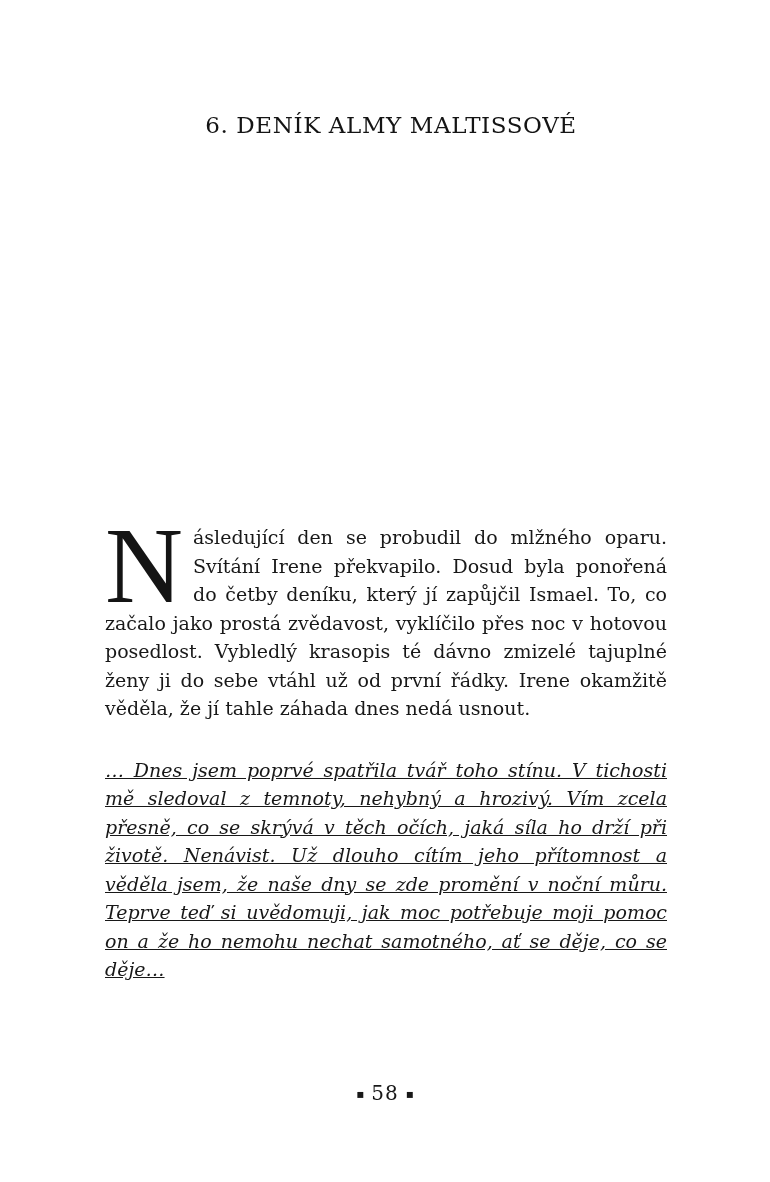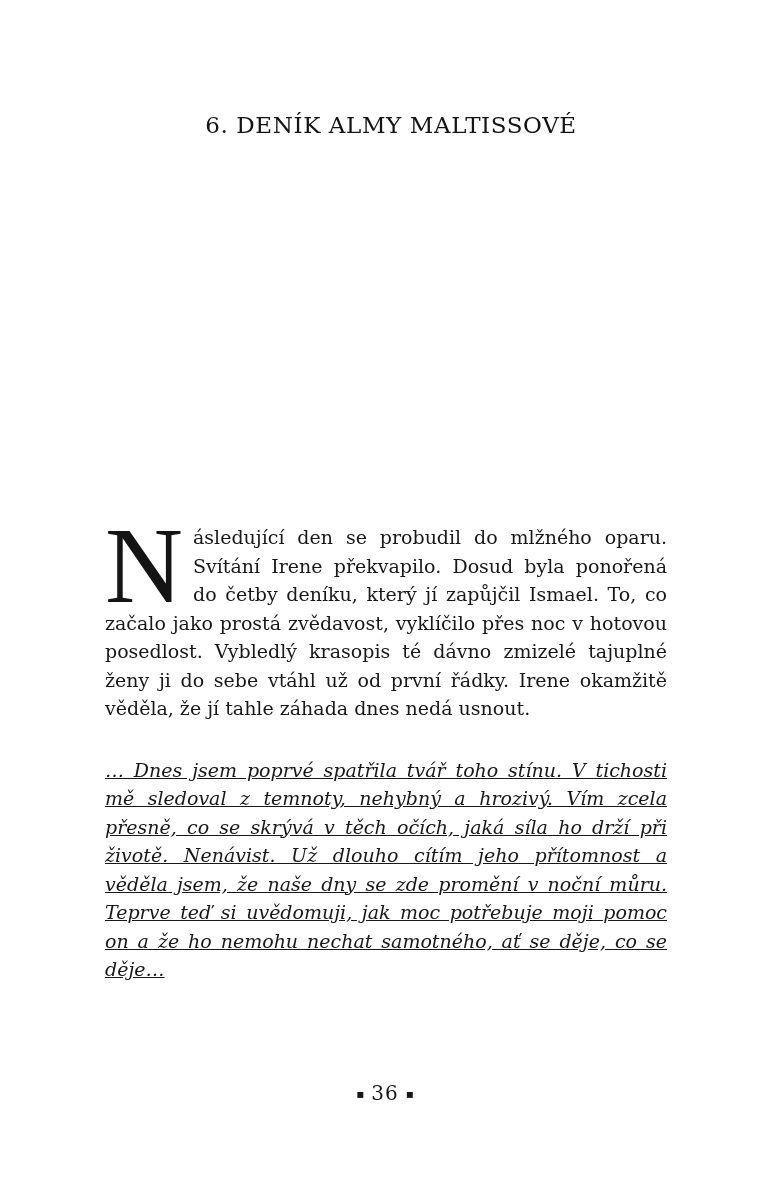--- a/index.html
+++ b/index.html
@@ -87,16 +87,16 @@
 
   <h1 class="chapter-title">6. DENÍK ALMY MALTISSOVÉ</h1>
 
   <div class="text-block">
     <p class="para opening"><span class="dropcap">N</span><span class="para-text">ásledující den se probudil do mlžného oparu. Svítání Irene překvapilo. Dosud byla ponořená do četby deníku, který jí zapůjčil Ismael. To, co začalo jako prostá zvědavost, vyklíčilo přes noc v hotovou posedlost. Vybledlý krasopis té dávno zmizelé tajuplné ženy ji do sebe vtáhl už od první řádky. Irene okamžitě věděla, že jí tahle záhada dnes nedá usnout.</span></p>
 
     <p class="para diary"><span class="para-text">… Dnes jsem poprvé spatřila tvář toho stínu. V tichosti mě sledoval z temnoty, nehybný a hrozivý. Vím zcela přesně, co se skrývá v těch očích, jaká síla ho drží při životě. Nenávist. Už dlouho cítím jeho přítomnost a věděla jsem, že naše dny se zde promění v noční můru. Teprve teď si uvědomuji, jak moc potřebuje moji pomoc on a že ho nemohu nechat samotného, ať se děje, co se děje…</span></p>
   </div>
 
   <div class="page-footer">
-    <span class="footer-marker">▪</span><span class="page-number">36</span><span class="footer-marker">▪</span>
+    <span class="footer-marker">▪</span><span class="page-number">58</span><span class="footer-marker">▪</span>
   </div>
 
 </div>
 
 </body></html>

